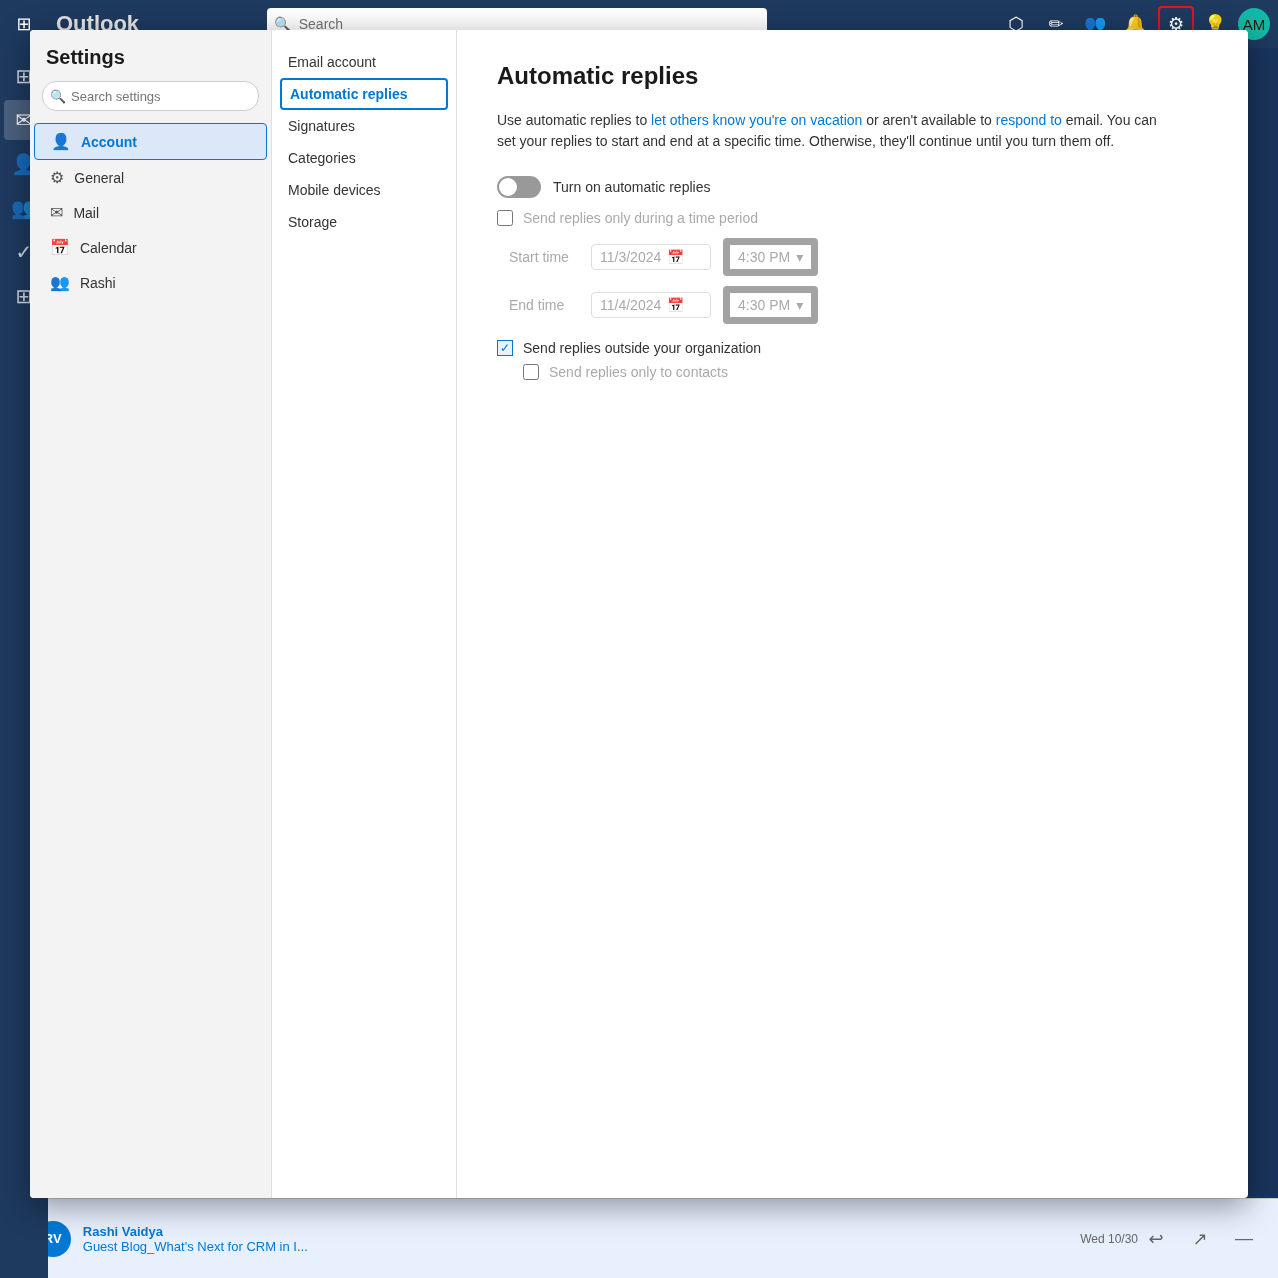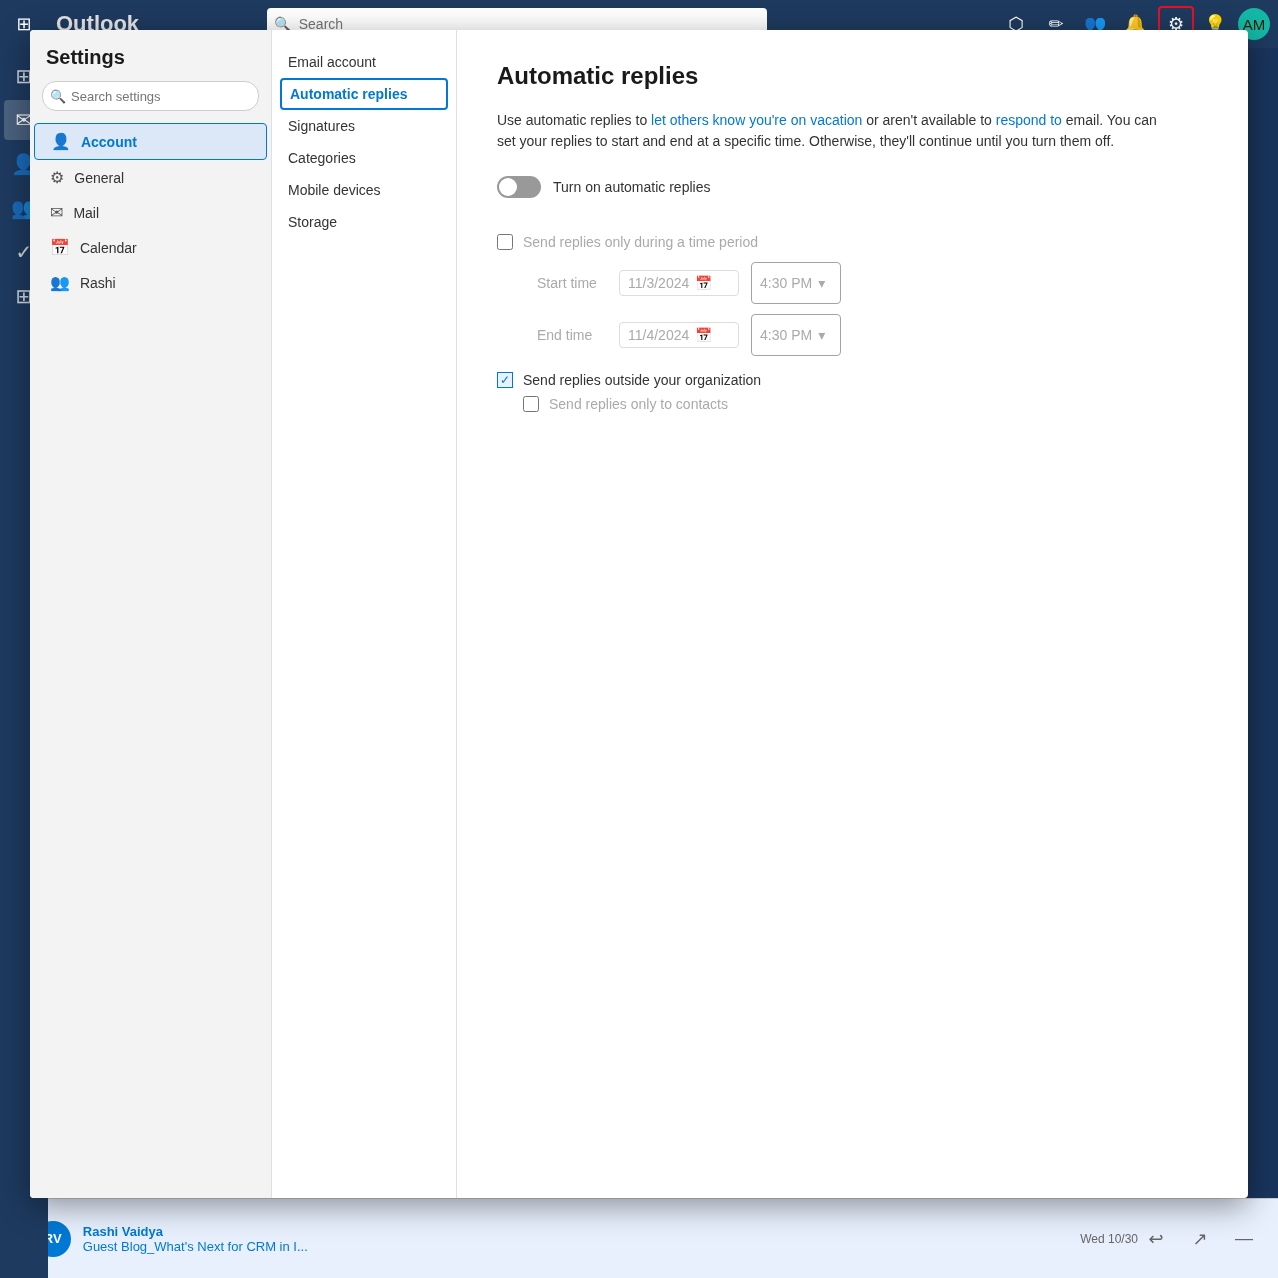--- a/index.html
+++ b/index.html
@@ -285,21 +285,21 @@
 
     .description-text .highlight-blue {
       color: #0078d4;
     }
 
     
     .toggle-row {
       display: flex;
       align-items: center;
       gap: 12px;
-      margin-bottom: 36px;
+      margin-bottom: 12px;
     }
 
     .toggle-switch {
       width: 44px;
       height: 22px;
       background: #999;
       border-radius: 11px;
       position: relative;
       cursor: pointer;
     }
@@ -346,21 +346,21 @@
     .checkbox-label.enabled {
       color: #333;
     }
 
     
     .time-row {
       display: flex;
       align-items: center;
       gap: 12px;
       margin-bottom: 10px;
-      margin-left: 40px;
+      margin-left: 12px;
     }
 
     .time-label {
       font-size: 14px;
       color: #aaa;
       width: 70px;
     }
 
     .date-input-box {
       display: flex;
@@ -374,23 +374,23 @@
     }
 
     .date-input-box span {
       font-size: 14px;
       color: #aaa;
     }
 
     .time-select-box {
       display: flex;
       align-items: flex-end;
-      border: 1px solid #a3a3a3;
-      border-radius: 4px;
-      padding: 12px 8px;
+      border: 7px solid #a3a3a3;
+      border-radius: 4px;
+      padding: 4px 8px;
       gap: 6px;
       background: white;
       min-width: 90px;
       cursor: pointer;
     }
 
     .time-select-box span {
       font-size: 14px;
       color: #aaa;
     }

